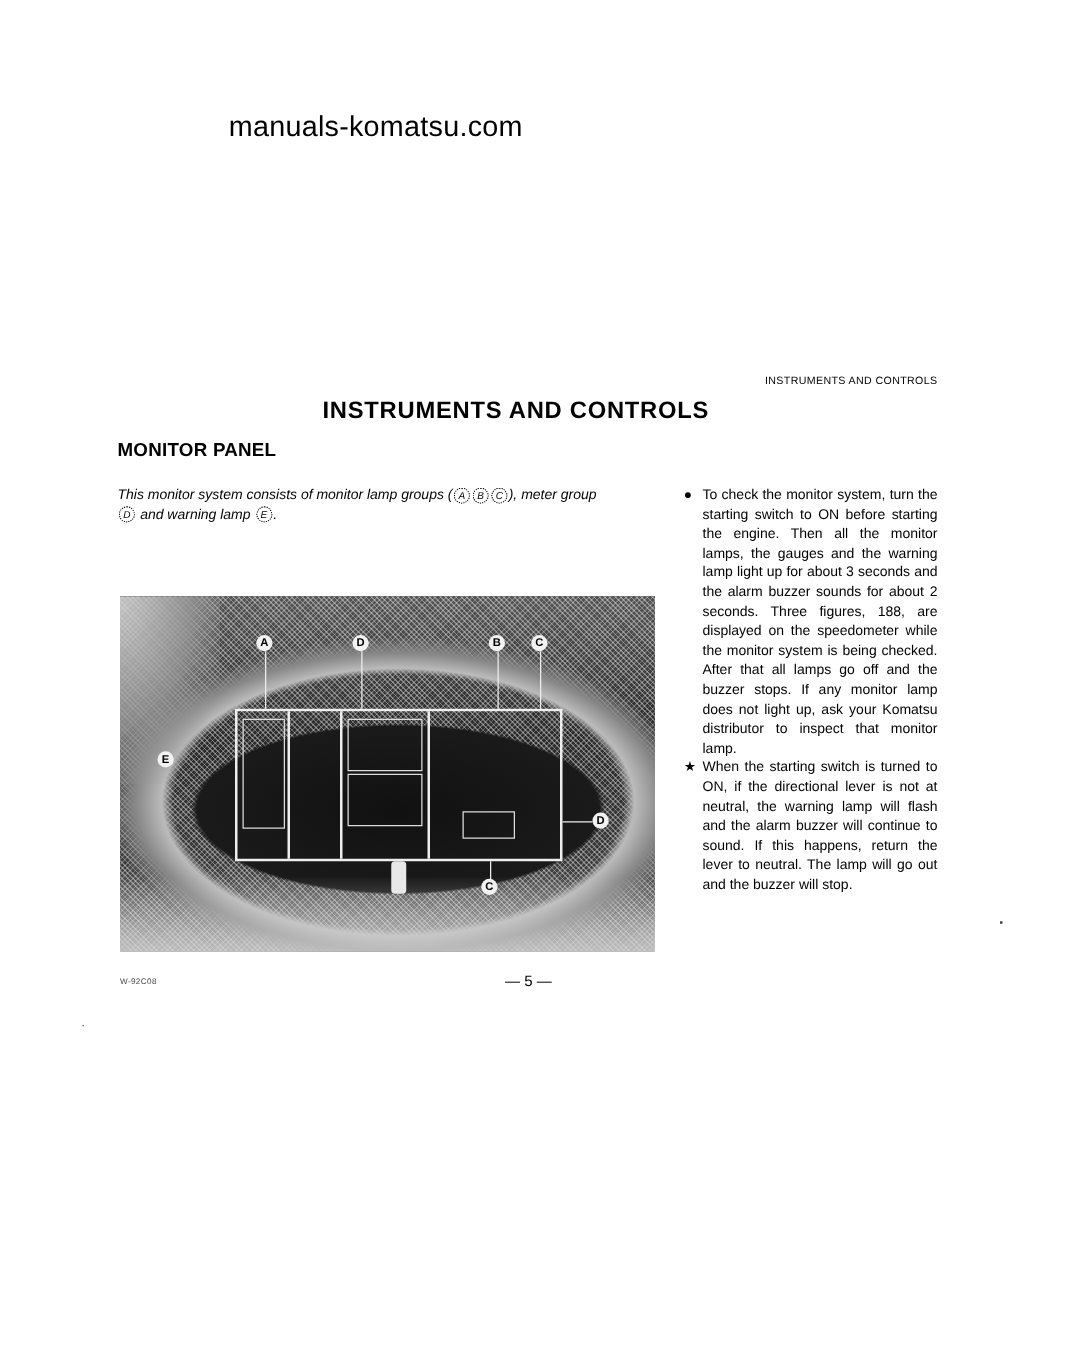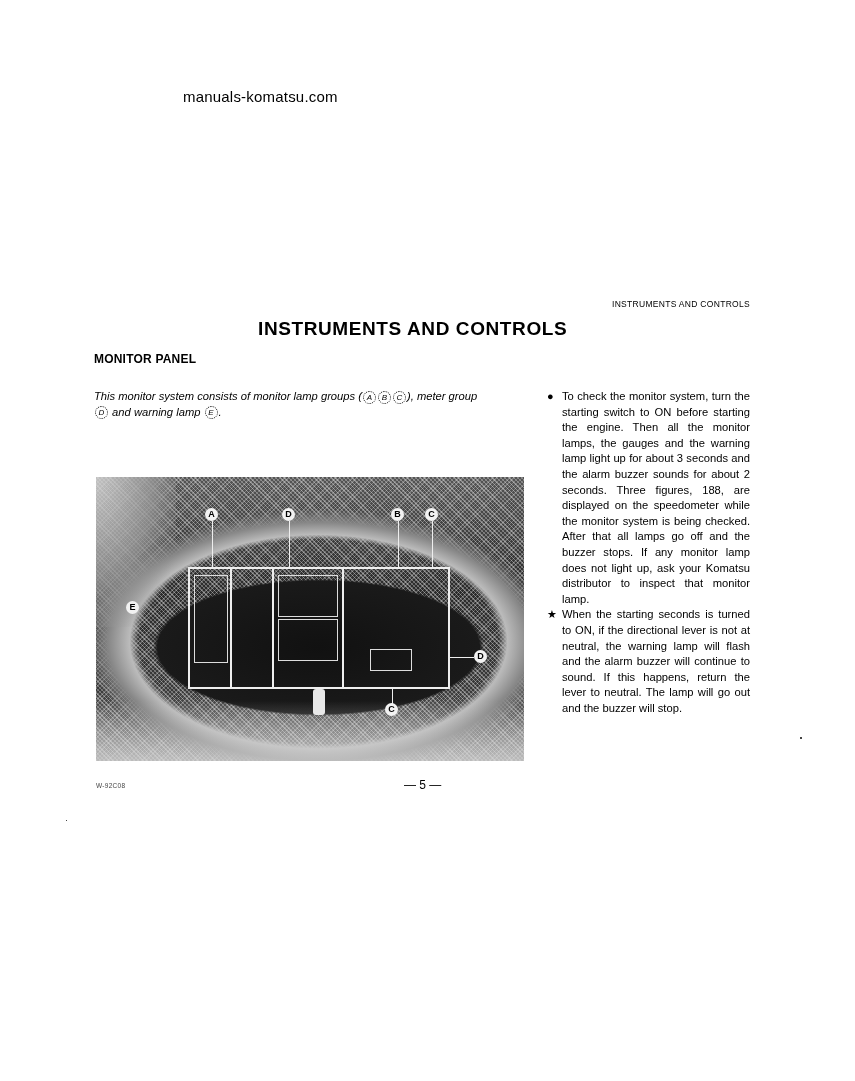--- a/index.html
+++ b/index.html
@@ -1,21 +1,21 @@
 <!DOCTYPE html>
 <html><head>
   <meta charset="utf-8">
   <style>
     html, body { margin:0; padding:0; background:#ffffff; }
     body { width:855px; height:1081px; position:relative; overflow:hidden; color:#000; font-family:"Liberation Sans", sans-serif; }
     .abs { position:absolute; }
-    .watermark { left:183px; top:88px; font-size:15px; letter-spacing:0.2px; color:#000; }
+    .watermark { left:183px; top:88px; font-size:23px; letter-spacing:0.2px; color:#000; }
     .running-head { left:560px; top:299px; width:190px; text-align:right; font-size:8.5px; letter-spacing:0.3px; }
     .title { left:258px; top:318px; font-size:19px; font-weight:bold; letter-spacing:0.6px; }
-    .section { left:94px; top:352px; font-size:12px; font-weight:bold; letter-spacing:0.2px; }
+    .section { left:94px; top:352px; font-size:15px; font-weight:bold; letter-spacing:0.2px; }
     .intro { left:94px; top:389px; width:440px; font-size:11.2px; line-height:15.5px;font-style:italic; }
     .circ { display:inline-block; width:11px; height:11px; border:1px dotted #000; border-radius:50%; font-size:8px; line-height:11px; text-align:center; vertical-align:middle; margin:0 1px; }
     .right-col { left:547px; top:389px; width:203px; font-size:11.2px; line-height:15.6px; }
     .bullet-item { position:relative; padding-left:15px; text-align:justify; text-align-last:left; margin-bottom:0; }
     .bullet-mark { position:absolute; left:0; top:0; width:12px; font-size:11px; }
     .photo { left:96px; top:477px; width:428px; height:284px; overflow:hidden; background:#333;
       background-image:
         radial-gradient(ellipse 230px 95px at 52% 60%, #111 0%, #1a1a1a 70%, transparent 72%),
         radial-gradient(ellipse 300px 170px at 52% 58%, transparent 60%, #bbb 63%, #888 70%, transparent 78%),
         repeating-linear-gradient(45deg, rgba(255,255,255,0.35) 0 1px, rgba(0,0,0,0) 1px 3px),
@@ -85,20 +85,20 @@
 
 <div class="abs fig-id">W-92C08</div>
 
 <div class="abs right-col">
   <div class="bullet-item">
     <span class="bullet-mark">●</span>
     <span>To check the monitor system, turn the starting switch to ON before starting the engine. Then all the monitor lamps, the gauges and the warning lamp light up for about 3 seconds and the alarm buzzer sounds for about 2 seconds. Three figures, 188, are displayed on the speedometer while the monitor system is being checked. After that all lamps go off and the buzzer stops. If any monitor lamp does not light up, ask your Komatsu distributor to inspect that monitor lamp.</span>
   </div>
   <div class="bullet-item">
     <span class="bullet-mark">★</span>
-    <span>When the starting seconds is turned to ON, if the directional lever is not at neutral, the warning lamp will flash and the alarm buzzer will continue to sound. If this happens, return the lever to neutral. The lamp will go out and the buzzer will stop.</span>
+    <span>When the starting switch is turned to ON, if the directional lever is not at neutral, the warning lamp will flash and the alarm buzzer will continue to sound. If this happens, return the lever to neutral. The lamp will go out and the buzzer will stop.</span>
   </div>
 </div>
 
 <div class="abs page-no">— 5 —</div>
 
 <div class="abs speck" style="left:800px;top:737px;"></div>
 <div class="abs speck" style="left:66px;top:820px;width:1px;height:1px;"></div>
 
 </body></html>

